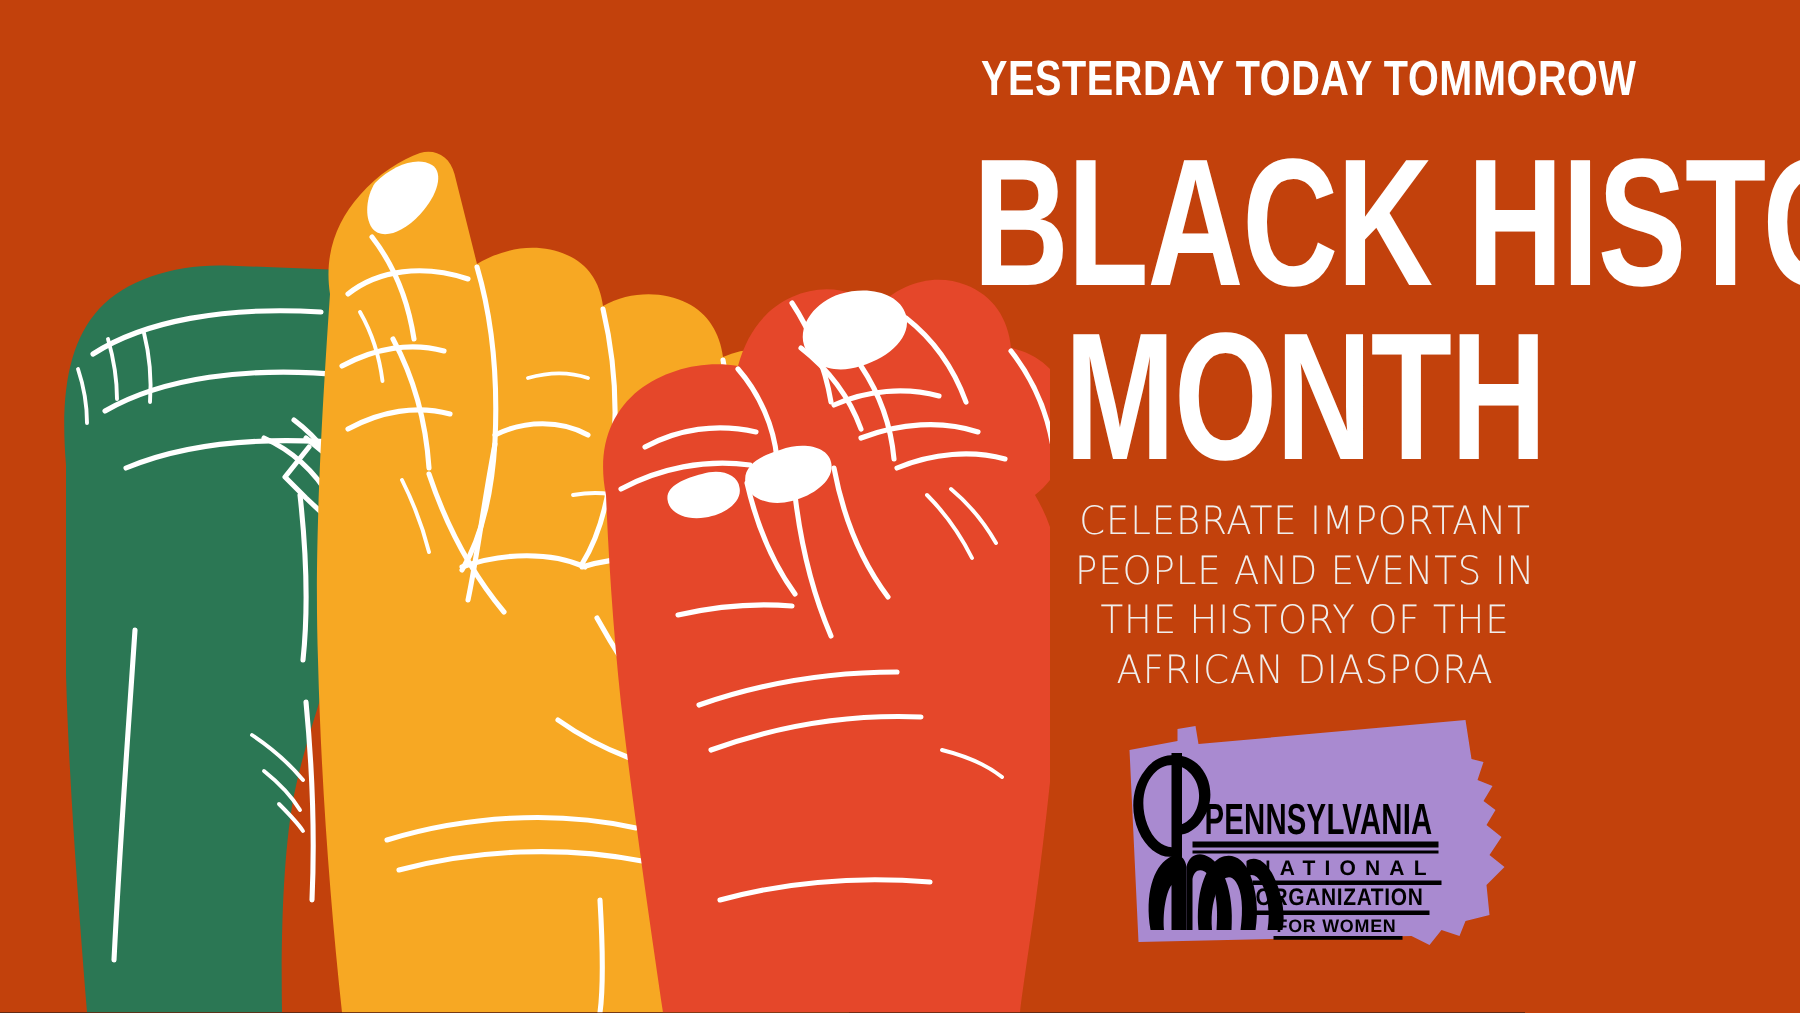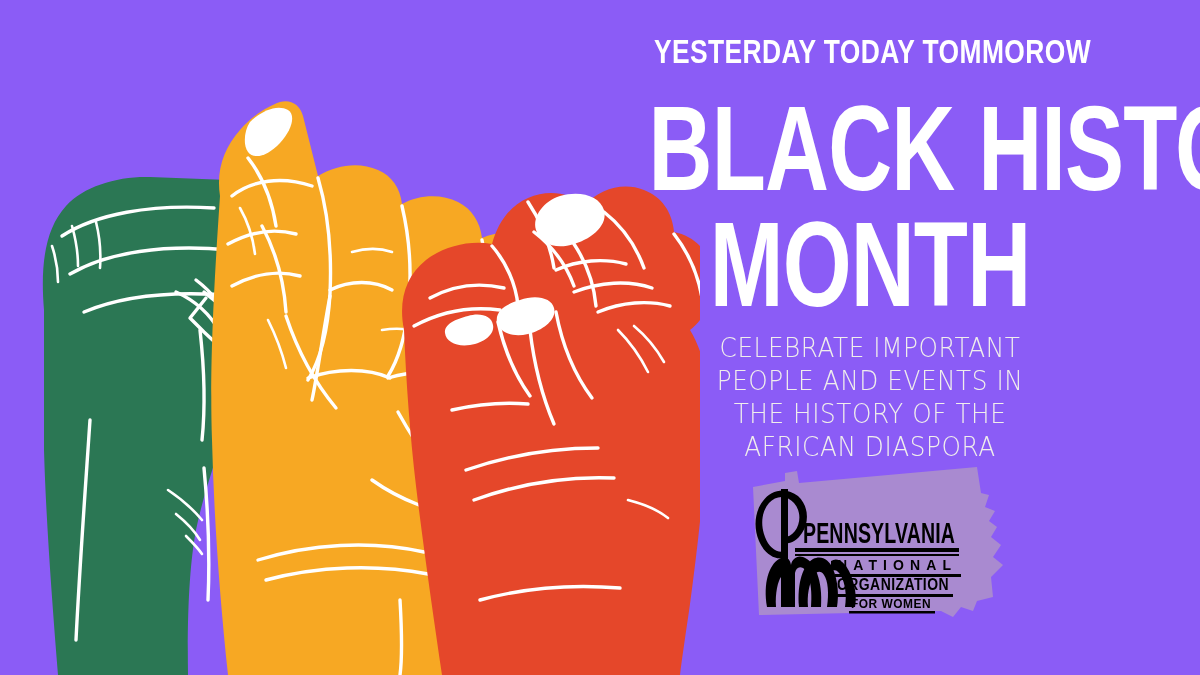--- a/index.html
+++ b/index.html
@@ -8,21 +8,21 @@
   body {
     font-family:"Liberation Sans", sans-serif;
     -webkit-font-smoothing:antialiased;
   }
 
   #poster {
     position:relative;
     width:1200px;
     height:675px;
     overflow:hidden;
-    background:#8b5cf6;
+    background:#c2410c;
   }
 
   
   #fists {
     position:absolute;
     left:0; top:0;
     width:700px;
     height:675px;
   }
   #fists svg { display:block; width:100%; height:100%; }
@@ -93,21 +93,21 @@
     letter-spacing:0.6px;
     transform:scaleX(0.95);
     transform-origin:center top;
   }
   .body-copy div { white-space:nowrap; }
 
   
   #logo {
     position:absolute;
     left:145px;
-    top:465px;
+    top:478px;
     width:272px;
     height:160px;
   }
   #logo svg { display:block; width:100%; height:100%; }
 </style>
 </head>
 <body>
 
 <div id="poster">
 

